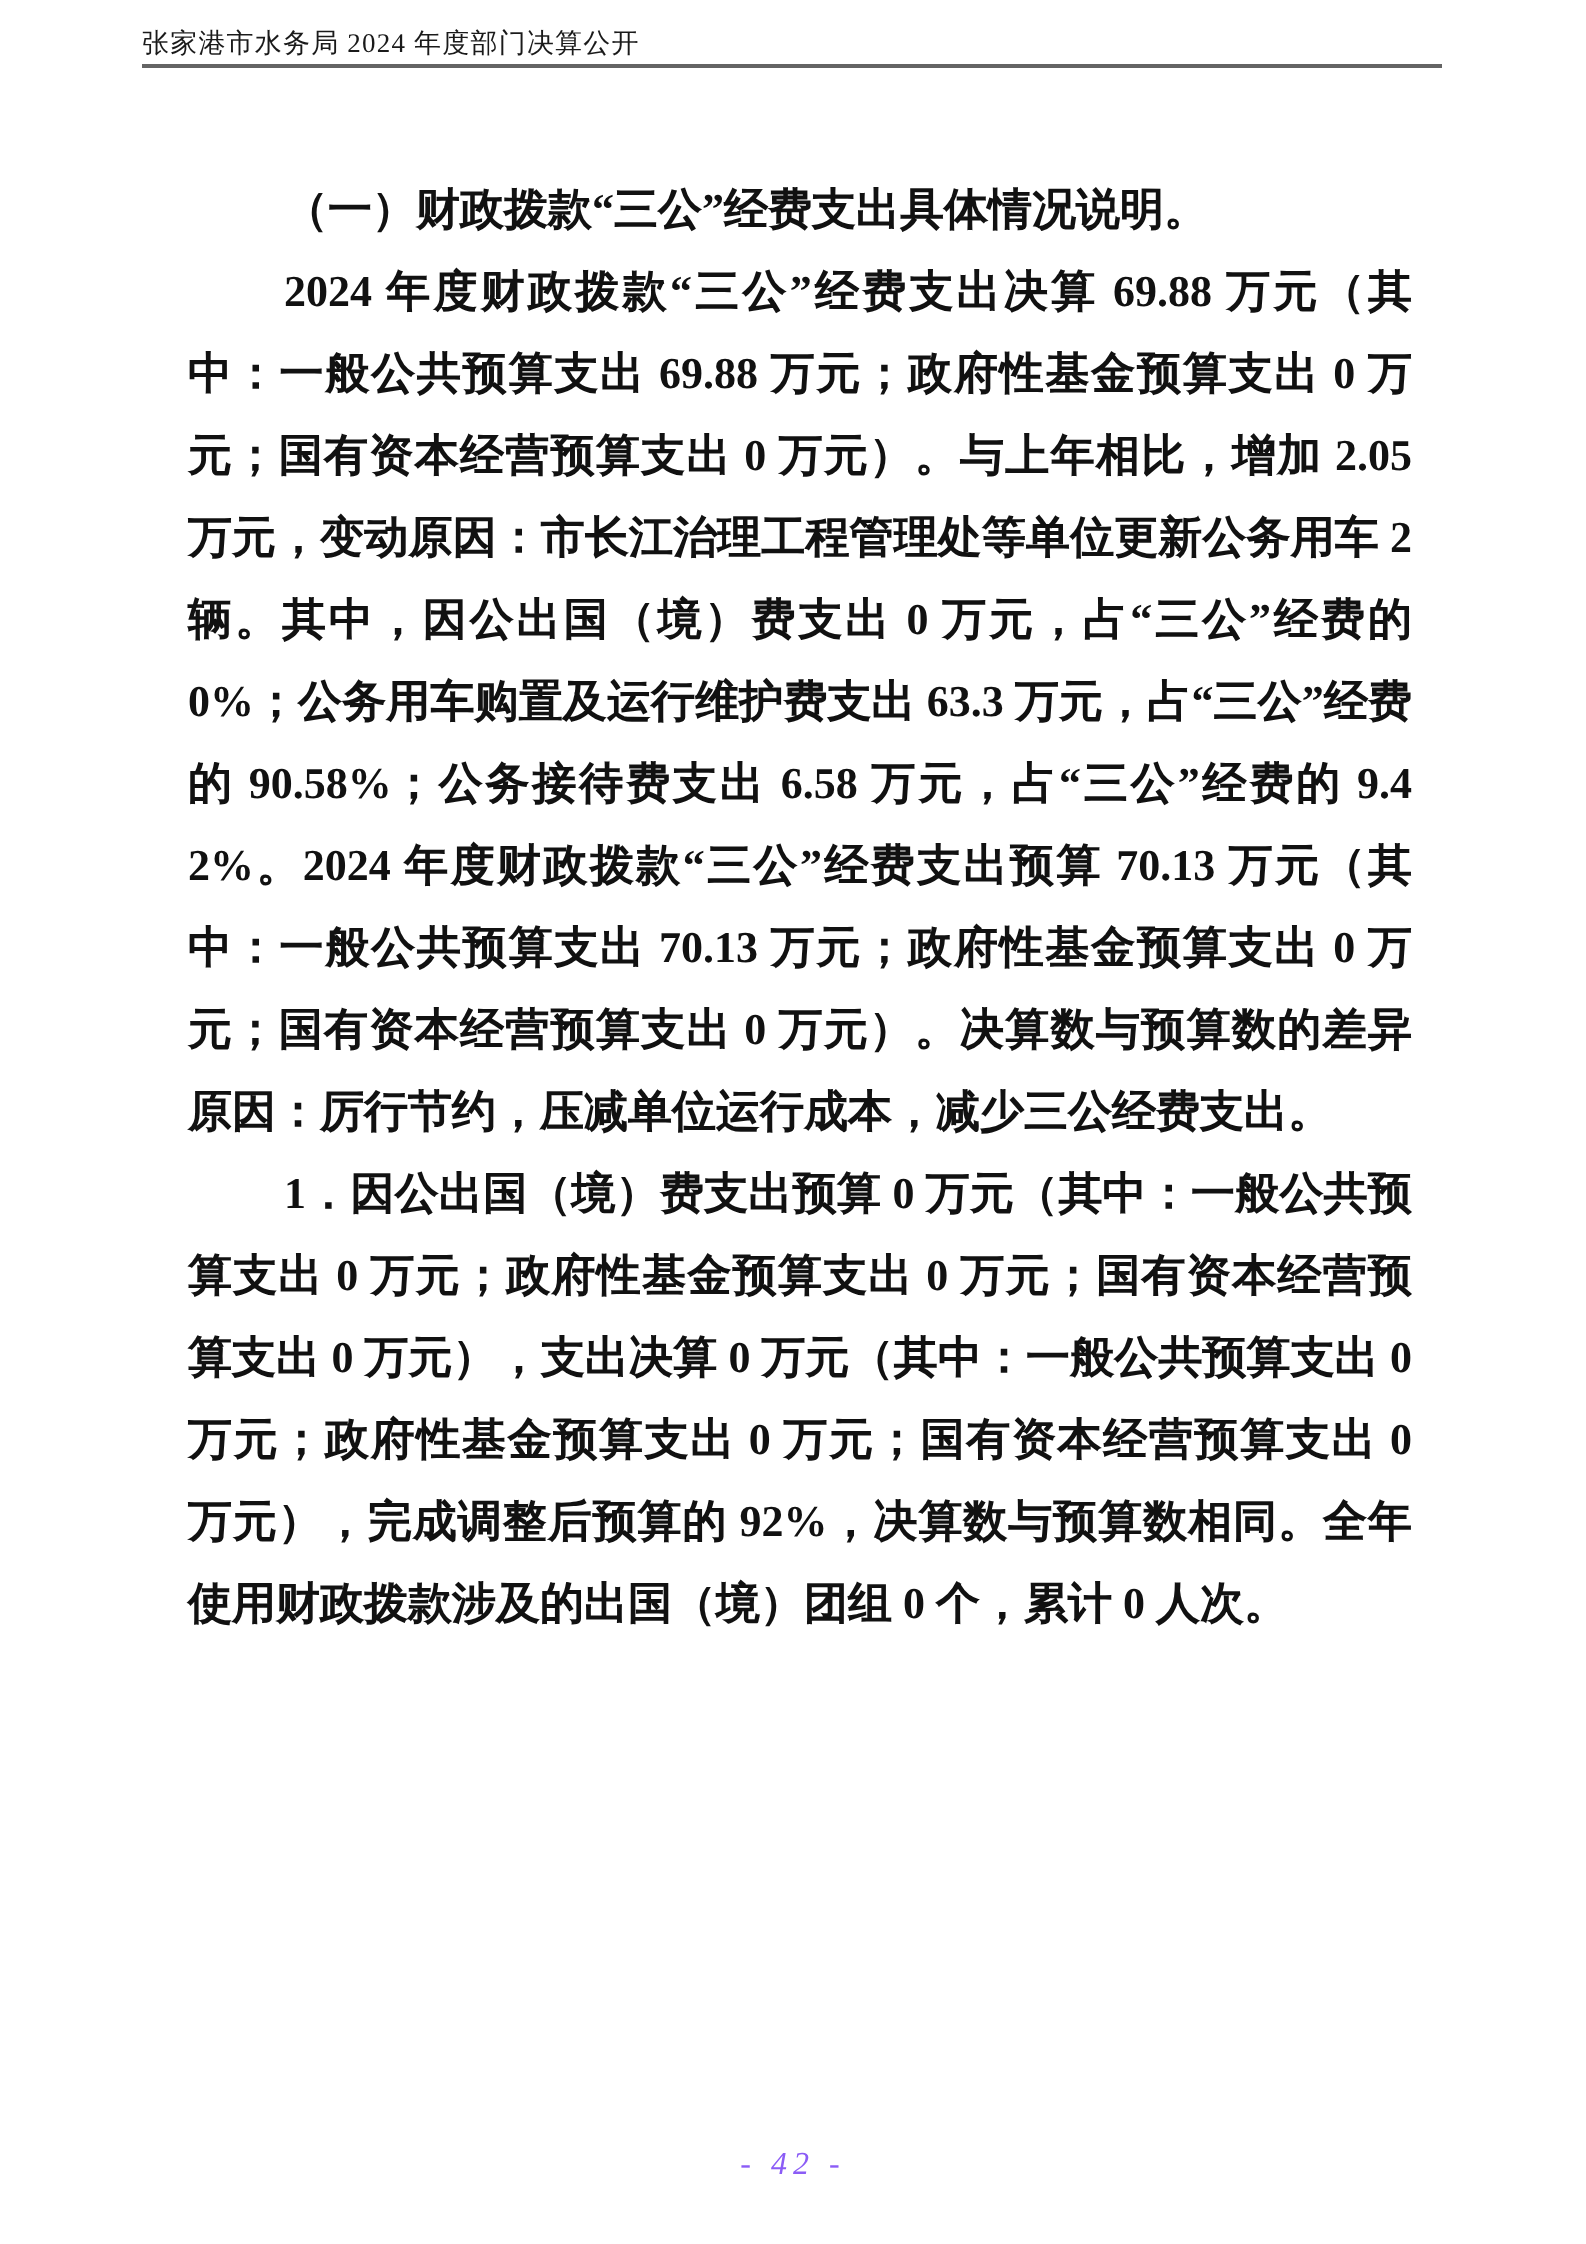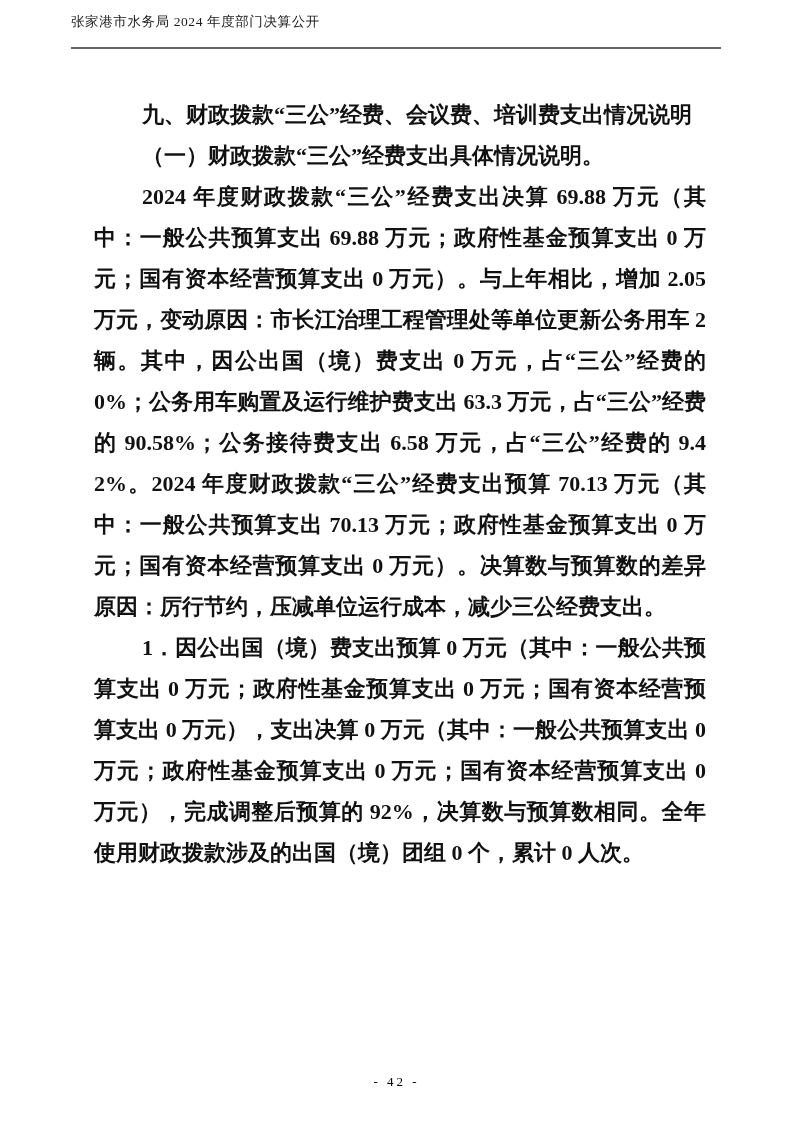--- a/index.html
+++ b/index.html
@@ -19,21 +19,21 @@
   .page-header {
     position: absolute;
     left: 71px;
     top: 13px;
     width: 650px;
   }
   .header-title {
     font-size: 13.5px;
     letter-spacing: 0.6px;
     color: #1a1a1a;
-    padding-bottom: 16px;
+    padding-bottom: 1px;
     white-space: nowrap;
   }
   .header-rule {
     height: 0;
     border-bottom: 2.5px solid #646464;
   }
   .content {
     position: absolute;
     left: 94px;
     top: 84px;
@@ -57,37 +57,37 @@
   }
   .para.section-gap {
     margin-top: 10px;
   }
   .page-footer {
     position: absolute;
     left: 0;
     right: 0;
     top: 1074px;
     text-align: center;
-    font-size: 13px;
+    font-size: 16px;
     letter-spacing: 3px;
-    color: #000000;
+    color: #8b5cf6;
+    font-style: italic;
   }
 </style>
 </head>
 <body>
 
 <div class="page">
 
   <header class="page-header">
     <div class="header-title">张家港市水务局 2024 年度部门决算公开</div>
     <div class="header-rule"></div>
   </header>
 
   <main class="content">
-    <p class="para indent bold section-gap">九、财政拨款“三公”经费、会议费、培训费支出情况说明</p>
     <p class="para indent bold">（一）财政拨款“三公”经费支出具体情况说明。</p>
     <p class="para indent">2024 年度财政拨款“三公”经费支出决算 69.88 万元（其中：一般公共预算支出 69.88 万元；政府性基金预算支出 0 万元；国有资本经营预算支出 0 万元）。与上年相比，增加 2.05 万元，变动原因：市长江治理工程管理处等单位更新公务用车 2 辆。其中，因公出国（境）费支出 0 万元，占“三公”经费的 0%；公务用车购置及运行维护费支出 63.3 万元，占“三公”经费的 90.58%；公务接待费支出 6.58 万元，占“三公”经费的 9.42%。2024 年度财政拨款“三公”经费支出预算 70.13 万元（其中：一般公共预算支出 70.13 万元；政府性基金预算支出 0 万元；国有资本经营预算支出 0 万元）。决算数与预算数的差异原因：厉行节约，压减单位运行成本，减少三公经费支出。</p>
     <p class="para indent">1．因公出国（境）费支出预算 0 万元（其中：一般公共预算支出 0 万元；政府性基金预算支出 0 万元；国有资本经营预算支出 0 万元），支出决算 0 万元（其中：一般公共预算支出 0 万元；政府性基金预算支出 0 万元；国有资本经营预算支出 0 万元），完成调整后预算的 92%，决算数与预算数相同。全年使用财政拨款涉及的出国（境）团组 0 个，累计 0 人次。</p>
   </main>
 
   <footer class="page-footer">
     <span class="page-number">- 42 -</span>
   </footer>
 
 </div>

